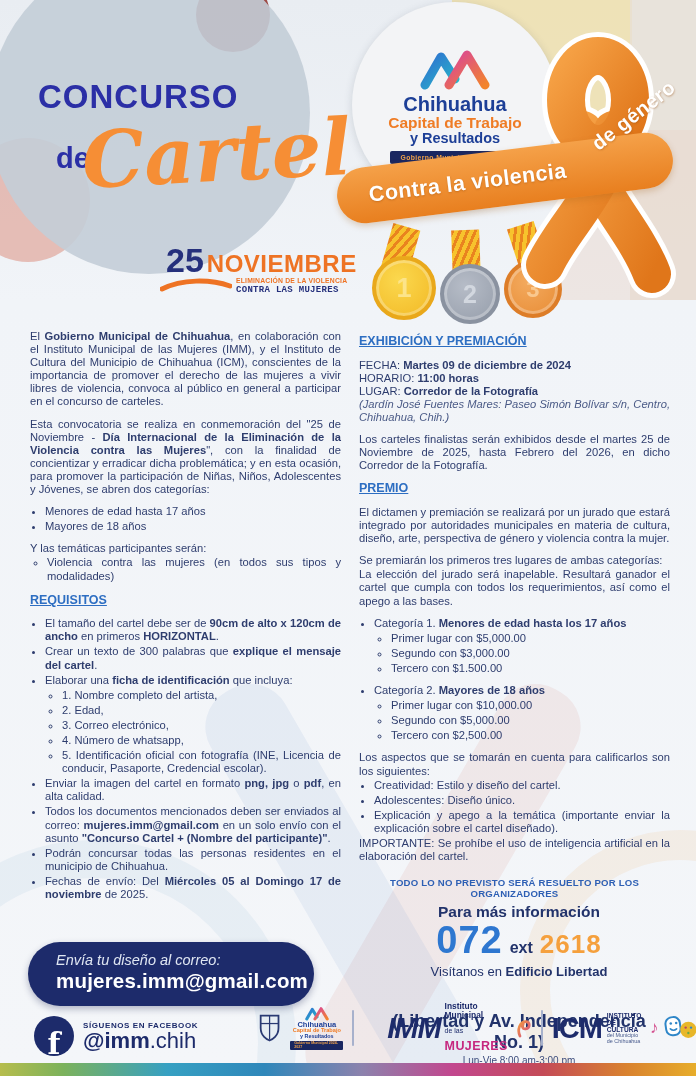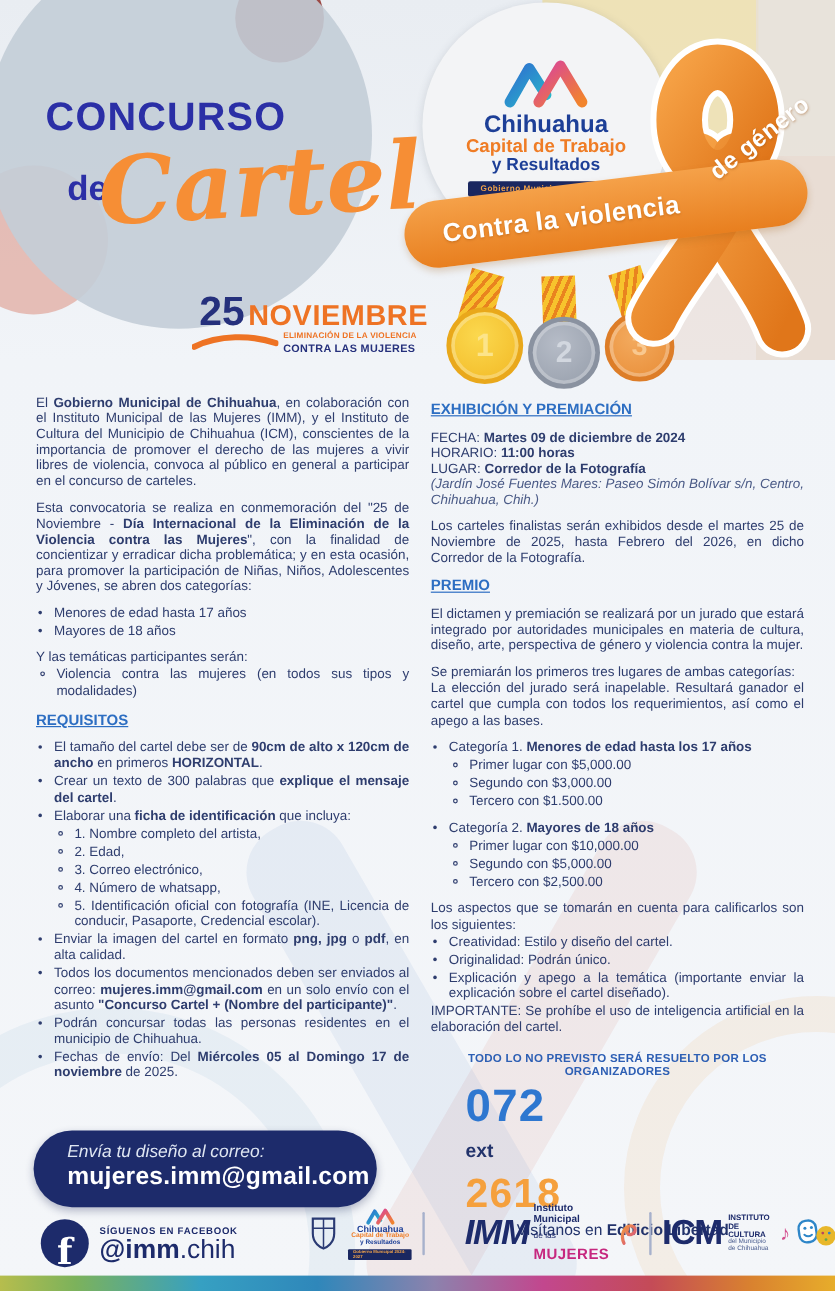--- a/index.html
+++ b/index.html
@@ -25,21 +25,21 @@
   .t-de{left:56px;top:142px;z-index:4;font-size:29px;font-weight:800;color:#2b2fa6;}
   .t-cartel{left:82px;top:108px;z-index:4;font-family:"DejaVu Serif",serif;font-style:italic;font-weight:bold;
     font-size:78px;color:#f68e35;transform:rotate(-3deg);}
   
   .badge25{left:166px;top:241px;z-index:4;width:200px;}
   .b25-row{display:flex;align-items:baseline;}
   .b25-num{font-size:34px;font-weight:800;color:#25307c;position:relative;}
   .b25-month{font-size:24px;font-weight:800;color:#ee7324;margin-left:3px;letter-spacing:.5px;}
   .b25-sub{margin-left:70px;margin-top:-3px;line-height:1.12;}
   .b25-s1{font-size:6.8px;font-weight:bold;color:#ee7324;letter-spacing:.2px;}
-  .b25-s2{font-size:9px;font-weight:800;color:#25307c;letter-spacing:.3px;}
+  .b25-s2{font-size:9px;font-weight:800;color:#25307c;letter-spacing:.3px;font-family:Liberation Mono, monospace;}
   .b25-swoosh{position:absolute;left:-6px;top:36px;}
   
   .gov-badge{left:352px;top:2px;width:206px;height:206px;border-radius:50%;background:#f3f4f6;z-index:3;
     box-shadow:0 2px 8px rgba(60,70,90,.18);display:flex;flex-direction:column;align-items:center;padding-top:0;box-sizing:border-box;justify-content:center;}
   .gov-city{font-size:20px;font-weight:800;color:#1d3f97;margin-top:2px;}
   .gov-t1{font-size:15.5px;font-weight:800;color:#ef7c25;margin-top:-2px;}
   .gov-t2{font-size:14.5px;font-weight:800;color:#1d3f97;margin-top:-2px;}
   .gov-banner{margin-top:5px;background:#1a2760;color:#f0a24a;font-size:6.8px;font-weight:bold;
     padding:3px 10px;border-radius:2px;letter-spacing:.4px;}
   
@@ -85,24 +85,24 @@
   .cta-email{font-size:20.5px;font-weight:800;color:#fff;margin-top:1px;letter-spacing:.2px;}
   
   .social{left:34px;top:1016px;display:flex;align-items:center;gap:9px;z-index:6;}
   .fb-circle{width:40px;height:40px;border-radius:50%;background:#1d2b6b;color:#fff;display:flex;
     align-items:flex-end;justify-content:center;font-weight:800;font-size:30px;font-family:"DejaVu Serif",serif;overflow:hidden;line-height:.85;}
   .social-follow{font-size:8px;font-weight:bold;color:#1d2b6b;letter-spacing:.6px;}
   .social-handle{font-size:22px;color:#1d2b6b;line-height:1;}
   
   .info{left:388px;top:903px;width:262px;text-align:center;z-index:6;}
   .info-t{font-size:15.5px;font-weight:bold;color:#22336b;}
-  .info-nums{display:flex;align-items:baseline;justify-content:center;gap:7px;margin-top:-2px;flex-direction:column;}
+  .info-nums{display:flex;align-items:baseline;justify-content:center;gap:7px;margin-top:-2px;}
   .n-phone{font-size:38px;font-weight:800;color:#2e77d0;letter-spacing:1px;}
   .n-ext{font-size:16px;font-weight:bold;color:#22336b;}
-  .n-extnum{font-size:34px;font-weight:800;color:#f5a03d;letter-spacing:1px;}
+  .n-extnum{font-size:26px;font-weight:800;color:#f5a03d;letter-spacing:1px;}
   .info-visit{font-size:13px;color:#22336b;margin-top:2px;}
   .info-addr{font-size:18px;font-weight:bold;color:#22336b;margin-top:32px;}
   .info-hours{font-size:10px;color:#3c4c7c;margin-top:2px;}
   
   .logos{left:258px;top:1004px;height:48px;display:flex;align-items:center;gap:9px;z-index:6;}
   .vdiv{width:2px;height:36px;background:#a7b1cc;border-radius:1px;}
   .mini-gov{display:flex;flex-direction:column;align-items:center;line-height:1.05;}
   .mg-city{font-size:7.5px;font-weight:800;color:#1d3f97;}
   .mg-t1{font-size:5.6px;font-weight:bold;color:#ef7c25;}
   .mg-t2{font-size:5.4px;font-weight:bold;color:#1d3f97;}
@@ -273,21 +273,21 @@
         <li><span>Categoría 2. </span><span class="b">Mayores de 18 años</span></li>
         <ul class="sub">
           <li>Primer lugar con $10,000.00</li>
           <li>Segundo con $5,000.00</li>
           <li>Tercero con $2,500.00</li>
         </ul>
       </ul>
       <p style="margin-top:8px;margin-bottom:1px">Los aspectos que se tomarán en cuenta para calificarlos son los siguientes:</p>
       <ul style="margin-bottom:0">
         <li>Creatividad: Estilo y diseño del cartel.</li>
-        <li>Originalidad: Podrán único.</li>
+        <li>Adolescentes: Diseño único.</li>
         <li>Explicación y apego a la temática (importante enviar la explicación sobre el cartel diseñado).</li>
       </ul>
       <p style="margin-bottom:0">IMPORTANTE: Se prohíbe el uso de inteligencia artificial en la elaboración del cartel.</p>
       <div class="disclaimer">TODO LO NO PREVISTO SERÁ RESUELTO POR LOS ORGANIZADORES</div>
     </div>
   </div>
 
   <div class="abs cta">
     <div class="cta-l1">Envía tu diseño al correo:</div>
     <div class="cta-email">mujeres.imm@gmail.com</div>
@@ -295,20 +295,21 @@
 
   <div class="abs social">
     <div class="fb-circle">f</div>
     <div>
       <div class="social-follow">SÍGUENOS EN FACEBOOK</div>
       <div class="social-handle"><span class="b">@imm</span><span>.chih</span></div>
     </div>
   </div>
 
   <div class="abs info">
+    <div class="info-t">Para más información</div>
     <div class="info-nums">
       <span class="n-phone">072</span>
       <span class="n-ext">ext</span>
       <span class="n-extnum">2618</span>
     </div>
     <div class="info-visit"><span>Visítanos en </span><span class="b">Edificio Libertad</span></div>
     <div class="info-addr">(Libertad y Av. Independencia No. 1)</div>
     <div class="info-hours">Lun-Vie 8:00 am-3:00 pm</div>
   </div>
 

